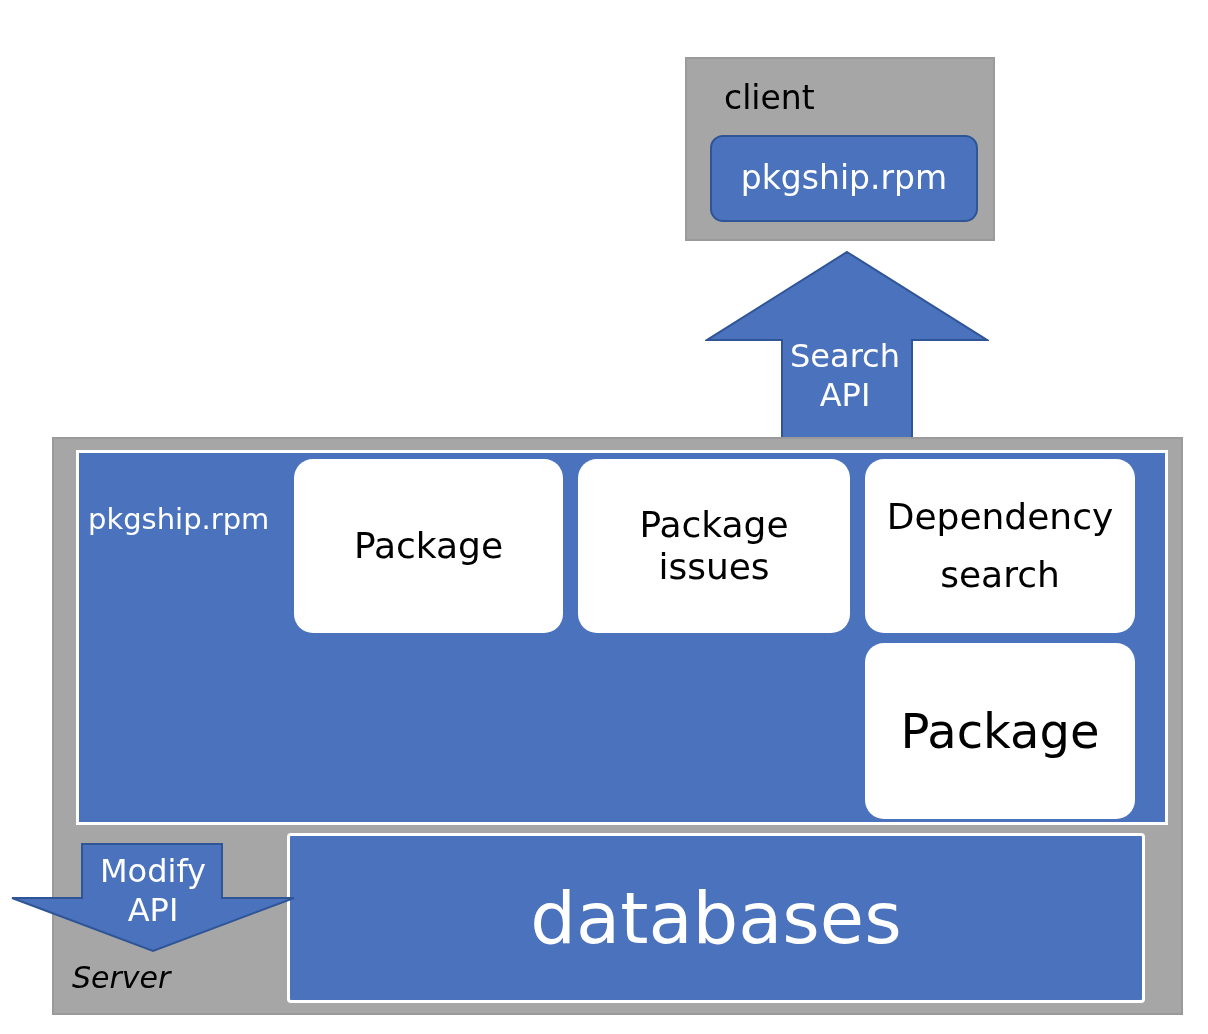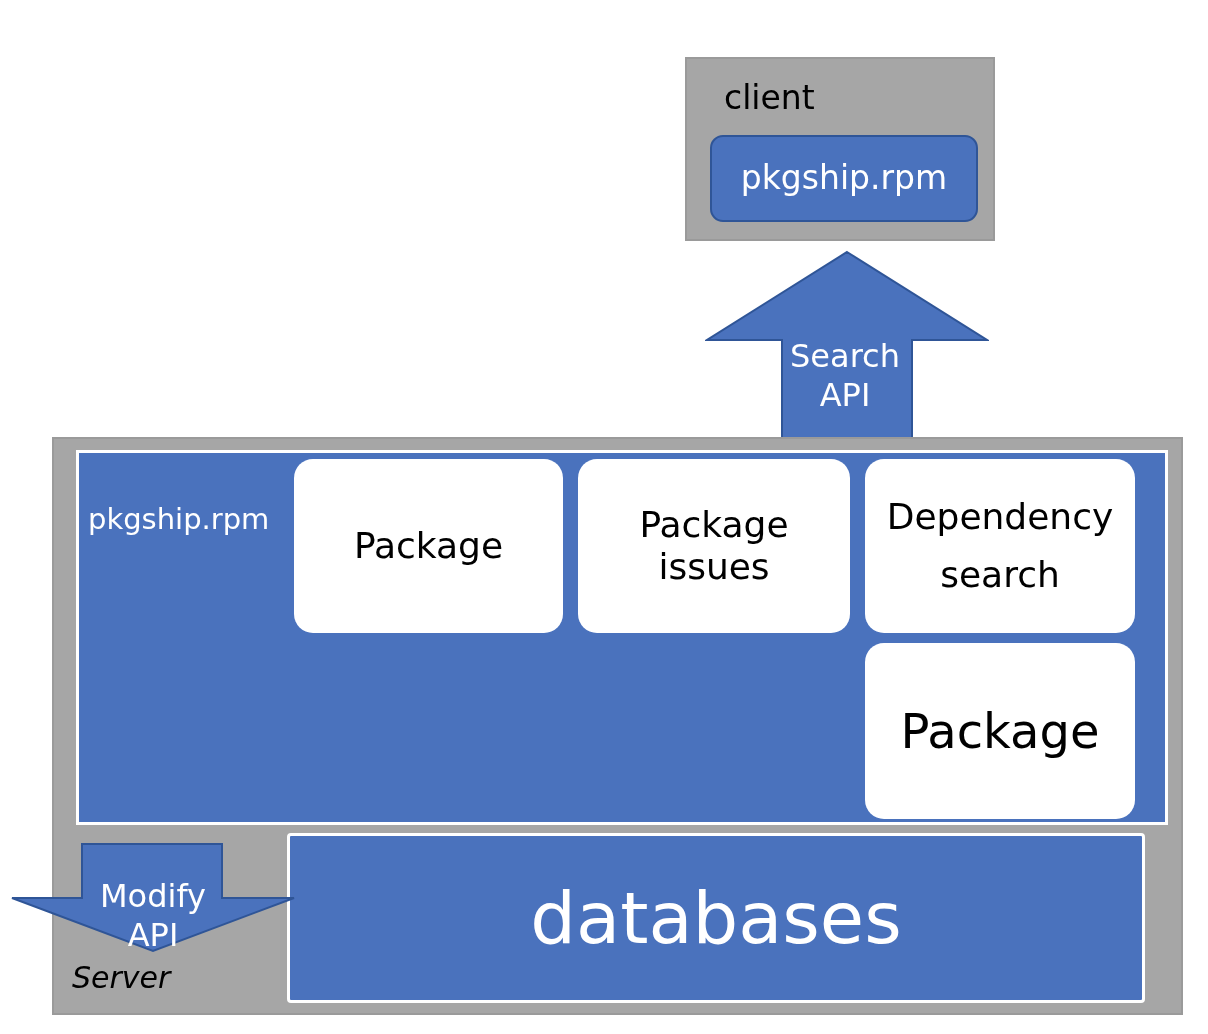--- a/index.html
+++ b/index.html
@@ -114,21 +114,21 @@
     color:#ffffff;
     font-size:72px;
   }
 
   
   .modify-arrow{
     left:0px; top:843px; width:296px; height:112px;
   }
   .modify-arrow svg{display:block;width:100%;height:100%;}
   .modify-arrow-label{
-    left:82px; top:870px; width:142px; height:92px;
+    left:82px; top:845px; width:142px; height:92px;
     color:#ffffff;
     font-size:32px;
     flex-direction:column;
     line-height:1.22;
   }
 </style>
 </head>
 <body>
 
 <div id="canvas">

